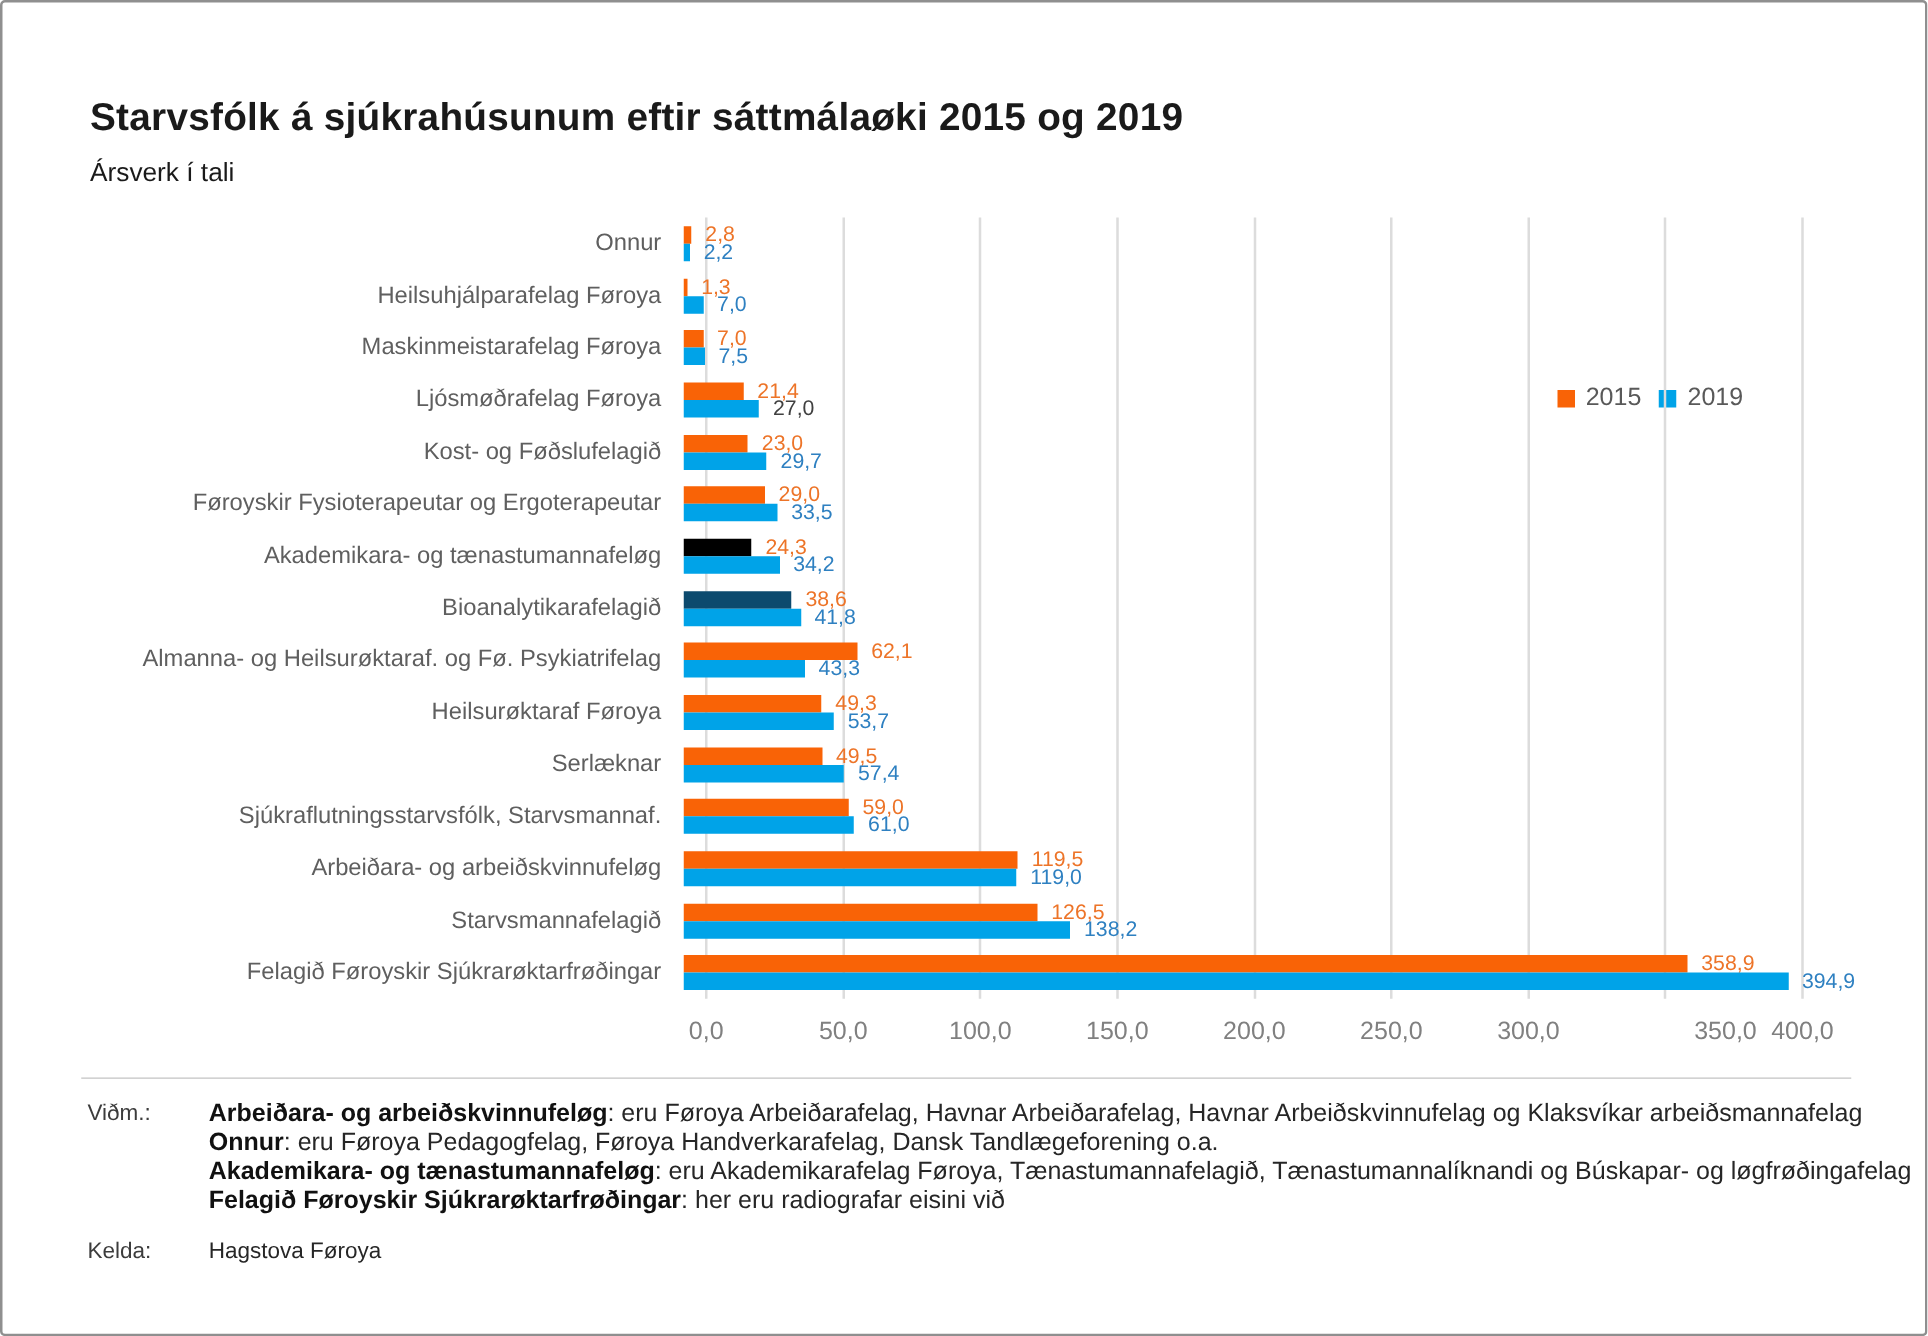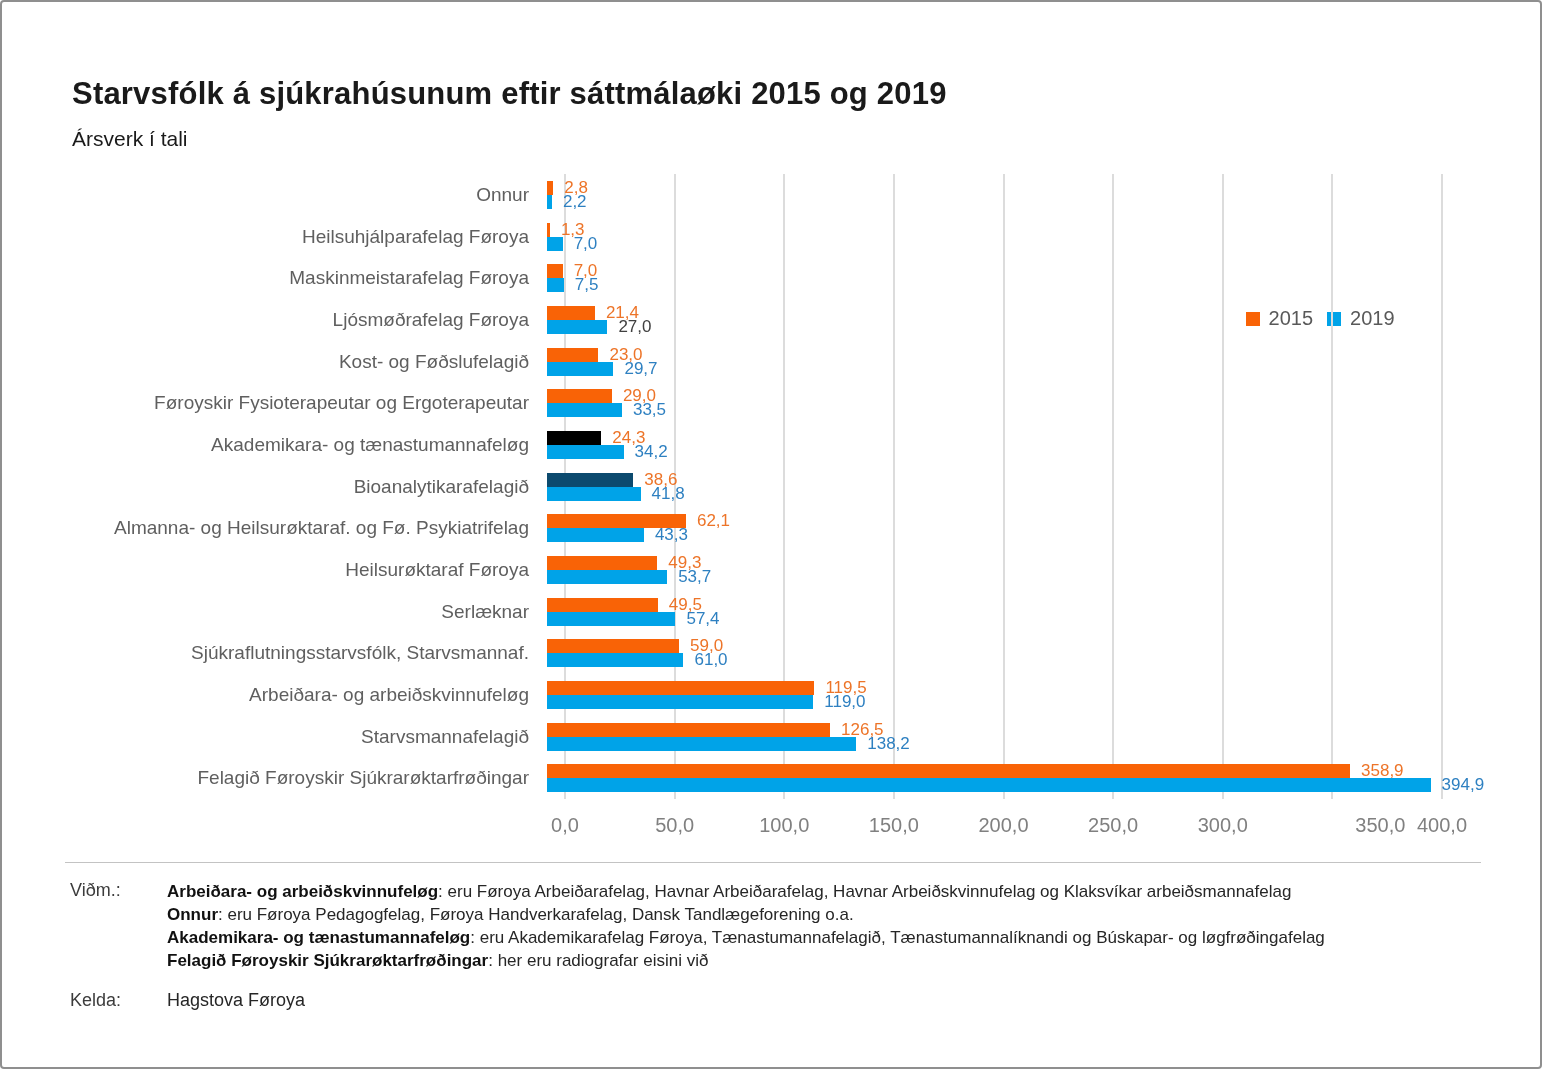--- a/index.html
+++ b/index.html
@@ -37,21 +37,21 @@
   .legend-label { font-size:20px; color:#595959; }
 
   
   #xaxis { position:absolute; left:563px; top:812px; width:877px; height:30px; }
   .x-tick { position:absolute; transform:translateX(-50%); font-size:20px; color:#808080; white-space:nowrap; }
 
   
   #divider { position:absolute; left:63px; top:860px; width:1416px; height:1px; background:#c3c3c3; }
   #footnotes { position:absolute; left:68px; top:878px; display:flex; }
   .fn-label { width:97px; font-size:18px; color:#3c3c3c; }
-  .fn-lines { font-size:17px; color:#262626; line-height:23px; }
+  .fn-lines { font-size:20px; color:#262626; line-height:23px; }
   .fn-line b { font-weight:bold; color:#111; }
   #source { position:absolute; left:68px; top:988px; display:flex; }
   #source .src-text { font-size:18px; color:#262626; }
 </style>
 </head>
 <body>
 
 <div id="canvas">
 
   <div id="title">Starvsfólk á sjúkrahúsunum eftir sáttmálaøki 2015 og 2019</div>

